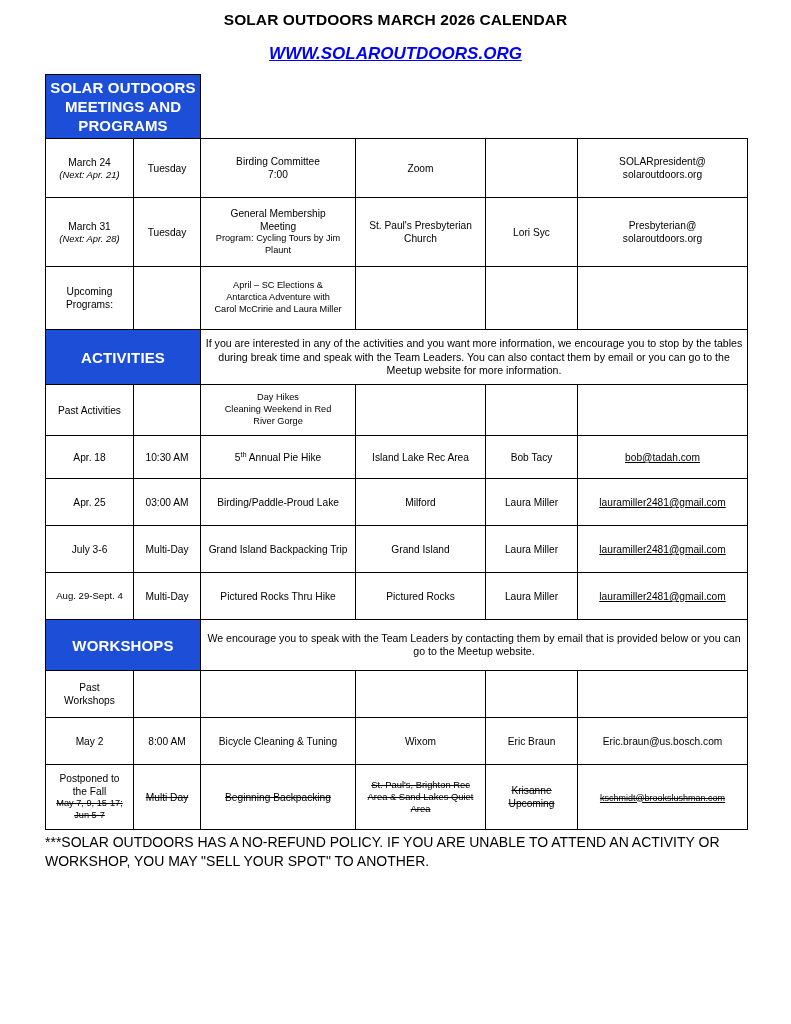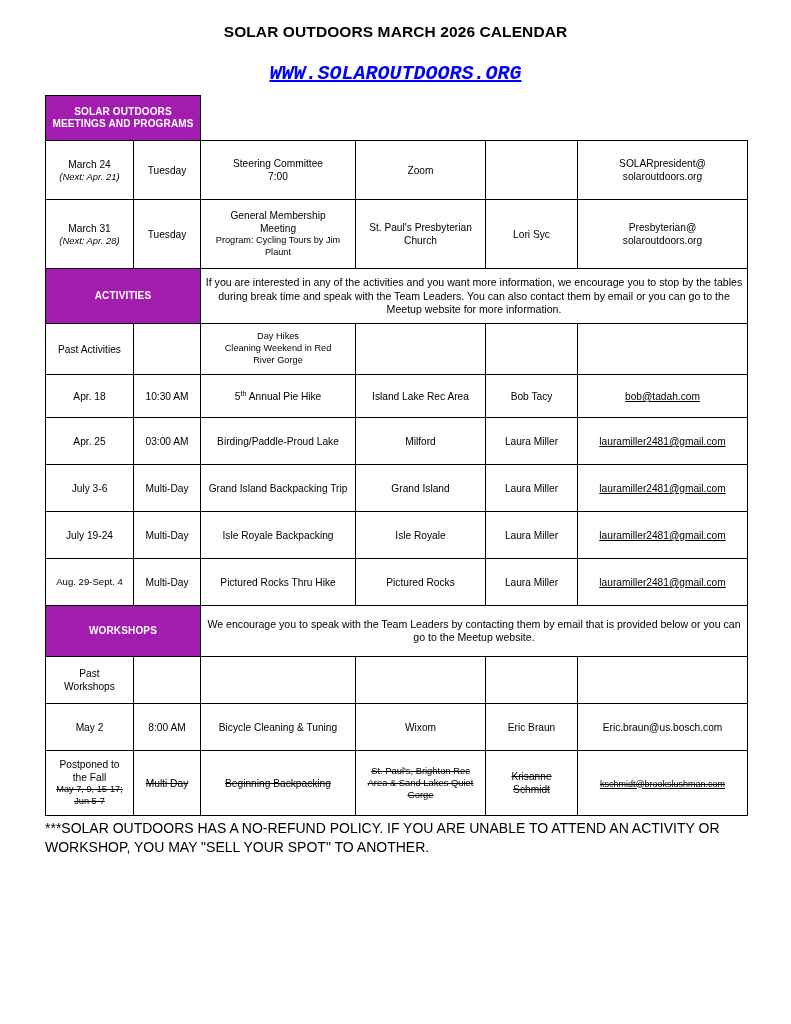--- a/index.html
+++ b/index.html
@@ -18,40 +18,39 @@
   .page {
     position: relative;
     width: 791px;
     height: 1024px;
     box-sizing: border-box;
     padding: 0;
   }
 
   
   .title-block {
-    padding-top: 22px;
+    padding-top: 10px;
     text-align: center;
   }
   .doc-title {
     font-size: 15.5px;
     font-weight: bold;
     letter-spacing: 0.1px;
     line-height: 1.25;
     margin: 0;
   }
   .doc-url {
     display: inline-block;
-    margin-top: 21px;
-    font-size: 20px;
+    margin-top: 15px;
+    font-size: 17px;
     font-weight: bold;
     font-style: italic;
     color: #0000ff;
     text-decoration: underline;
     line-height: 1.2;
-    font-family: Liberation Mono, monospace;
   }
 
   
   .table-wrap {
     margin: 9px 0 0 45px;
     width: 702px;
   }
   table.cal {
     border-collapse: collapse;
     table-layout: fixed;
@@ -68,24 +67,24 @@
   }
   
   col.c1 { width: 88px; }
   col.c2 { width: 67px; }
   col.c3 { width: 155px; }
   col.c4 { width: 130px; }
   col.c5 { width: 92px; }
   col.c6 { width: 170px; }
 
   td.black {
-    background: #a21caf;
+    background: #1d4ed8;
     color: #ffffff;
     font-weight: bold;
-    font-size: 10px;
+    font-size: 15px;
     letter-spacing: 0.15px;
     line-height: 1.3;
     text-align: center;
     border-color: #000000;
   }
   td.notes {
     text-align: left;
     font-size: 10.6px;
     line-height: 1.42;
     padding: 5px 7px 5px 6px;
@@ -161,21 +160,21 @@
           <td style="border-top:none;border-right:none;border-left:none;"></td>
         </tr>
 
         <tr>
           <td style="height:52px;">
             <span>March 24</span>
             <span class="sub-italic">(Next: Apr. 21)</span>
           </td>
           <td>Tuesday</td>
           <td>
-            <span>Steering Committee</span><br>
+            <span>Birding Committee</span><br>
             <span>7:00</span>
           </td>
           <td>Zoom</td>
           <td></td>
           <td>
             <span>SOLARpresident@</span><br>
             <span>solaroutdoors.org</span>
           </td>
         </tr>
 
@@ -191,20 +190,34 @@
             <span class="small-line">Program: Cycling Tours by Jim Plaunt</span>
           </td>
           <td>St. Paul's Presbyterian Church</td>
           <td>Lori Syc</td>
           <td>
             <span>Presbyterian@</span><br>
             <span>solaroutdoors.org</span>
           </td>
         </tr>
 
+        <tr>
+          <td style="height:56px;">
+            <span>Upcoming Programs:</span>
+          </td>
+          <td></td>
+          <td>
+            <span class="small-line">April – SC Elections &amp;</span>
+            <span class="small-line">Antarctica Adventure with</span>
+            <span class="small-line">Carol McCririe and Laura Miller</span>
+          </td>
+          <td></td>
+          <td></td>
+          <td></td>
+        </tr>
 
         <tr>
           <td class="black" colspan="2" style="height:48px;">ACTIVITIES</td>
           <td class="notes" colspan="4">If you are interested in any of the activities and you want more information, we encourage you to stop by the tables during break time and speak with the Team Leaders. You can also contact them by email or you can go to the Meetup website for more information.</td>
         </tr>
 
         <tr>
           <td style="height:44px;">Past Activities</td>
           <td></td>
           <td>
@@ -237,28 +250,20 @@
 
         <tr>
           <td style="height:40px;text-align:center;">July 3-6</td>
           <td>Multi-Day</td>
           <td>Grand Island Backpacking Trip</td>
           <td>Grand Island</td>
           <td>Laura Miller</td>
           <td><a class="email-link" href="#">lauramiller2481@gmail.com</a></td>
         </tr>
 
-        <tr>
-          <td style="height:40px;">July 19-24</td>
-          <td>Multi-Day</td>
-          <td>Isle Royale Backpacking</td>
-          <td>Isle Royale</td>
-          <td>Laura Miller</td>
-          <td><a class="email-link" href="#">lauramiller2481@gmail.com</a></td>
-        </tr>
 
         <tr>
           <td style="height:40px;font-size:9.6px;">Aug. 29-Sept. 4</td>
           <td>Multi-Day</td>
           <td>Pictured Rocks Thru Hike</td>
           <td>Pictured Rocks</td>
           <td>Laura Miller</td>
           <td><a class="email-link" href="#">lauramiller2481@gmail.com</a></td>
         </tr>
 
@@ -292,25 +297,25 @@
           <td style="height:58px;margin-top:14px;">
             <span>Postponed to</span><br>
             <span>the Fall</span>
             <span class="struck small-line">May 7, 9, 15-17; Jun 5-7</span>
           </td>
           <td class="struck">Multi Day</td>
           <td class="struck">Beginning Backpacking</td>
           <td class="struck" style="font-size:9.4px;">
             <span>St. Paul's, Brighton Rec</span><br>
             <span>Area &amp; Sand Lakes Quiet</span><br>
-            <span>Gorge</span>
+            <span>Area</span>
           </td>
           <td class="struck">
             <span>Krisanne</span><br>
-            <span>Schmidt</span>
+            <span>Upcoming</span>
           </td>
           <td><a class="struck-link" style="color:#000;font-size:9px;" href="#">kschmidt@brookslushman.com</a></td>
         </tr>
 
       </tbody>
     </table>
   </div>
 
   <div class="footnote">***SOLAR OUTDOORS HAS A NO-REFUND POLICY.  IF YOU ARE UNABLE TO ATTEND AN ACTIVITY OR WORKSHOP, YOU MAY "SELL YOUR SPOT" TO ANOTHER.</div>
 

